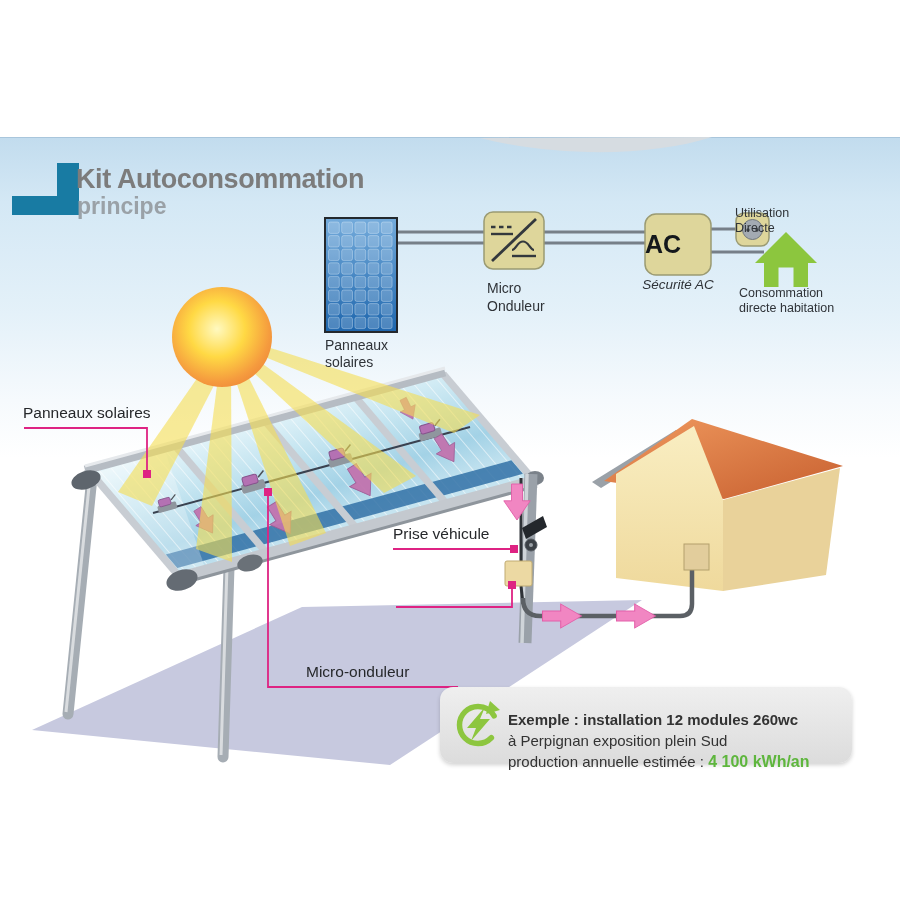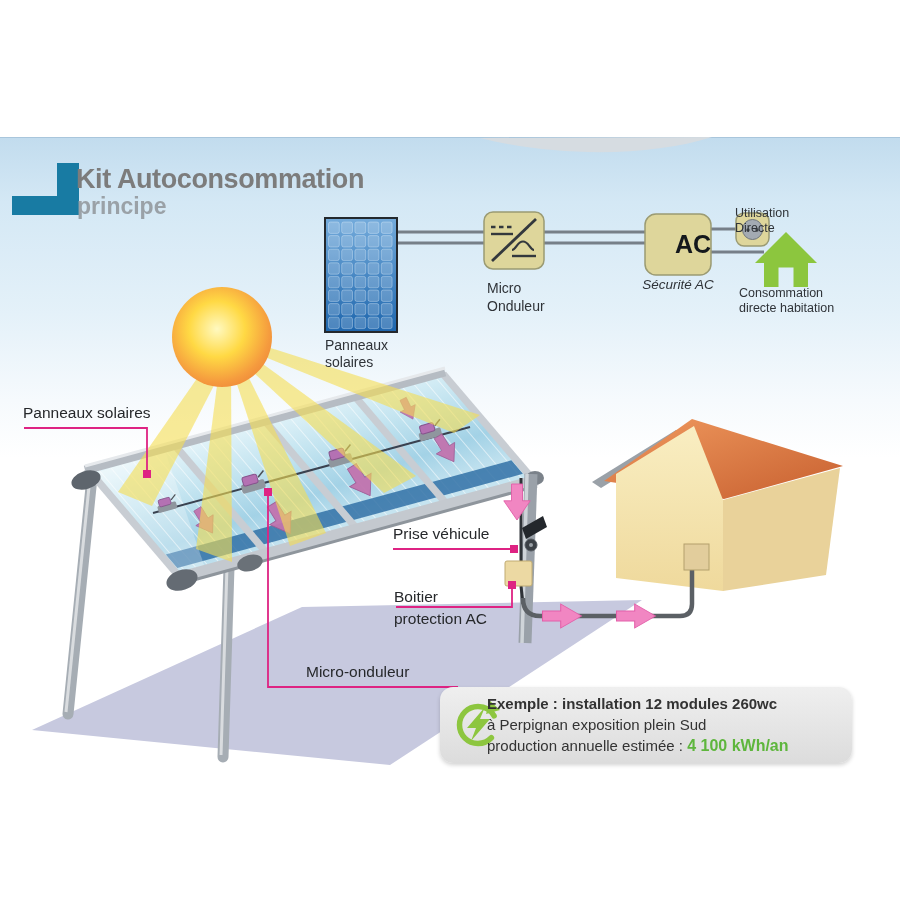--- a/index.html
+++ b/index.html
@@ -10,34 +10,34 @@
        border-top:1px solid #a9c6dc;}
   svg.scene{position:absolute;left:0;top:0;z-index:2;}
   .txt{position:absolute;z-index:4;color:#2f3338;}
   .logo-v{position:absolute;left:57px;top:163px;width:22px;height:52px;background:#187ba3;z-index:4;}
   .logo-h{position:absolute;left:12px;top:196px;width:67px;height:19px;background:#187ba3;z-index:4;}
   #title{left:76px;top:164px;font-size:27px;font-weight:bold;color:#7c7c7c;letter-spacing:-0.4px;}
   #subtitle{left:77px;top:193px;font-size:23px;font-weight:bold;color:#9aa1a7;}
   .d-label{font-size:14px;line-height:17px;}
   #lbl-flow-panels{left:325px;top:337px;width:72px;}
   #lbl-inverter{left:487px;top:279px;width:72px;line-height:18px;}
-  #lbl-ac-letters{left:645px;top:230px;width:66px;text-align:right;font-size:25px;font-weight:bold;color:#14181c;}
+  #lbl-ac-letters{left:645px;top:230px;width:66px;text-align:left;font-size:25px;font-weight:bold;color:#14181c;}
   #lbl-ac-safety{left:630px;top:277px;width:96px;text-align:center;font-size:13.5px;font-style:italic;}
   #lbl-outlet{left:735px;top:178px;width:66px;font-size:12.5px;line-height:14.5px;margin-top:28px;}
   #lbl-green-house{left:739px;top:286px;width:118px;font-size:12.5px;line-height:14.5px;}
   .s-label{font-size:15.5px;color:#26282b;}
   #lbl-panneaux{left:23px;top:404px;}
   #lbl-prise{left:393px;top:525px;}
   #lbl-boitier{left:394px;top:586px;width:105px;line-height:21.5px;}
   #lbl-micro{left:306px;top:663px;}
   .example{position:absolute;left:440px;top:687px;width:412px;height:76px;z-index:4;
            background:linear-gradient(180deg,#efefef,#dcdcdc);border-radius:13px;
            box-shadow:0 2px 4px rgba(0,0,0,0.18);}
   .example .eco{position:absolute;left:12px;top:11px;}
-  .ex-line{position:absolute;left:47px;font-size:15px;color:#333;white-space:nowrap;}
+  .ex-line{position:absolute;left:68px;font-size:15px;color:#333;white-space:nowrap;margin-top:16px;}
   #ex1{top:8px;font-weight:bold;}
   #ex2{top:29px;}
   #ex3{top:50px;}
   #ex3 .val{font-size:16px;font-weight:bold;color:#5eb63d;}
 </style>
 </head>
 <body>
 
 <div class="stage">
   <div class="sky"></div>
@@ -287,21 +287,20 @@
 
   <div class="txt d-label" id="lbl-flow-panels">Panneaux solaires</div>
   <div class="txt d-label" id="lbl-inverter">Micro Onduleur</div>
   <div class="txt" id="lbl-ac-letters">AC</div>
   <div class="txt" id="lbl-ac-safety">Sécurité AC</div>
   <div class="txt" id="lbl-outlet">Utilisation Directe</div>
   <div class="txt" id="lbl-green-house">Consommation directe habitation</div>
 
   <div class="txt s-label" id="lbl-panneaux">Panneaux solaires</div>
   <div class="txt s-label" id="lbl-prise">Prise véhicule</div>
-  <div class="txt s-label" id="lbl-boitier">Boitier protection AC</div>
   <div class="txt s-label" id="lbl-micro">Micro-onduleur</div>
 
   <div class="example">
     <svg class="eco" width="52" height="52" viewBox="0 0 52 52">
       <circle cx="26" cy="27" r="18.5" fill="none" stroke="#8dc63f" stroke-width="5.5" stroke-dasharray="92 24" stroke-dashoffset="-14" stroke-linecap="round"></circle>
       <polygon points="38,3 48,12 34,16" fill="#8dc63f"></polygon>
       <path d="M33,9 L15,30 L24,30 L19,43 L38,21 L28,21 Z" fill="#8dc63f"></path>
     </svg>
     <div class="ex-line" id="ex1">Exemple : installation 12 modules 260wc</div>
     <div class="ex-line" id="ex2">à Perpignan exposition plein Sud</div>

